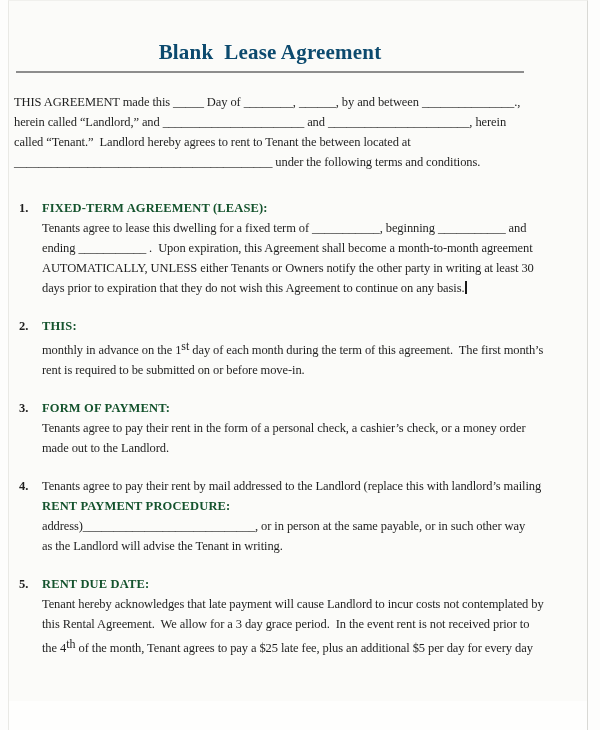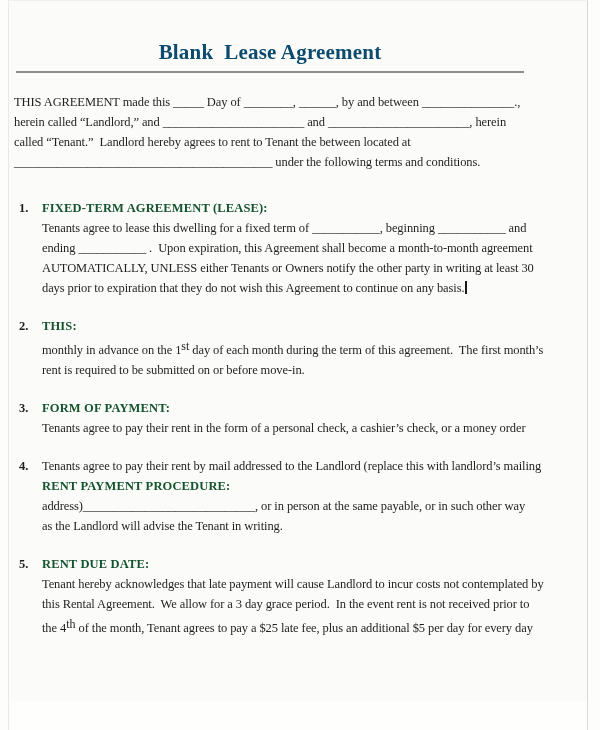--- a/index.html
+++ b/index.html
@@ -126,20 +126,21 @@
       <span class="sec-num">2.</span>
       <div class="line sec-head">THIS:</div>
       <div class="line"><span>monthly in advance on the 1</span><span class="sup">st</span><span> day of each month during the term of this agreement.  The first month’s</span></div>
       <div class="line">rent is required to be submitted on or before move-in.</div>
     </div>
 
     <div class="sec">
       <span class="sec-num">3.</span>
       <div class="line sec-head">FORM OF PAYMENT:</div>
       <div class="line">Tenants agree to pay their rent in the form of a personal check, a cashier’s check, or a money order</div>
+      <div class="line">made out to the Landlord.</div>
     </div>
 
     <div class="sec">
       <span class="sec-num">4.</span>
       <div class="line">Tenants agree to pay their rent by mail addressed to the Landlord (replace this with landlord’s mailing</div>
       <div class="line sec-head">RENT PAYMENT PROCEDURE:</div>
       <div class="line">address)____________________________, or in person at the same payable, or in such other way</div>
       <div class="line">as the Landlord will advise the Tenant in writing.</div>
     </div>
 

